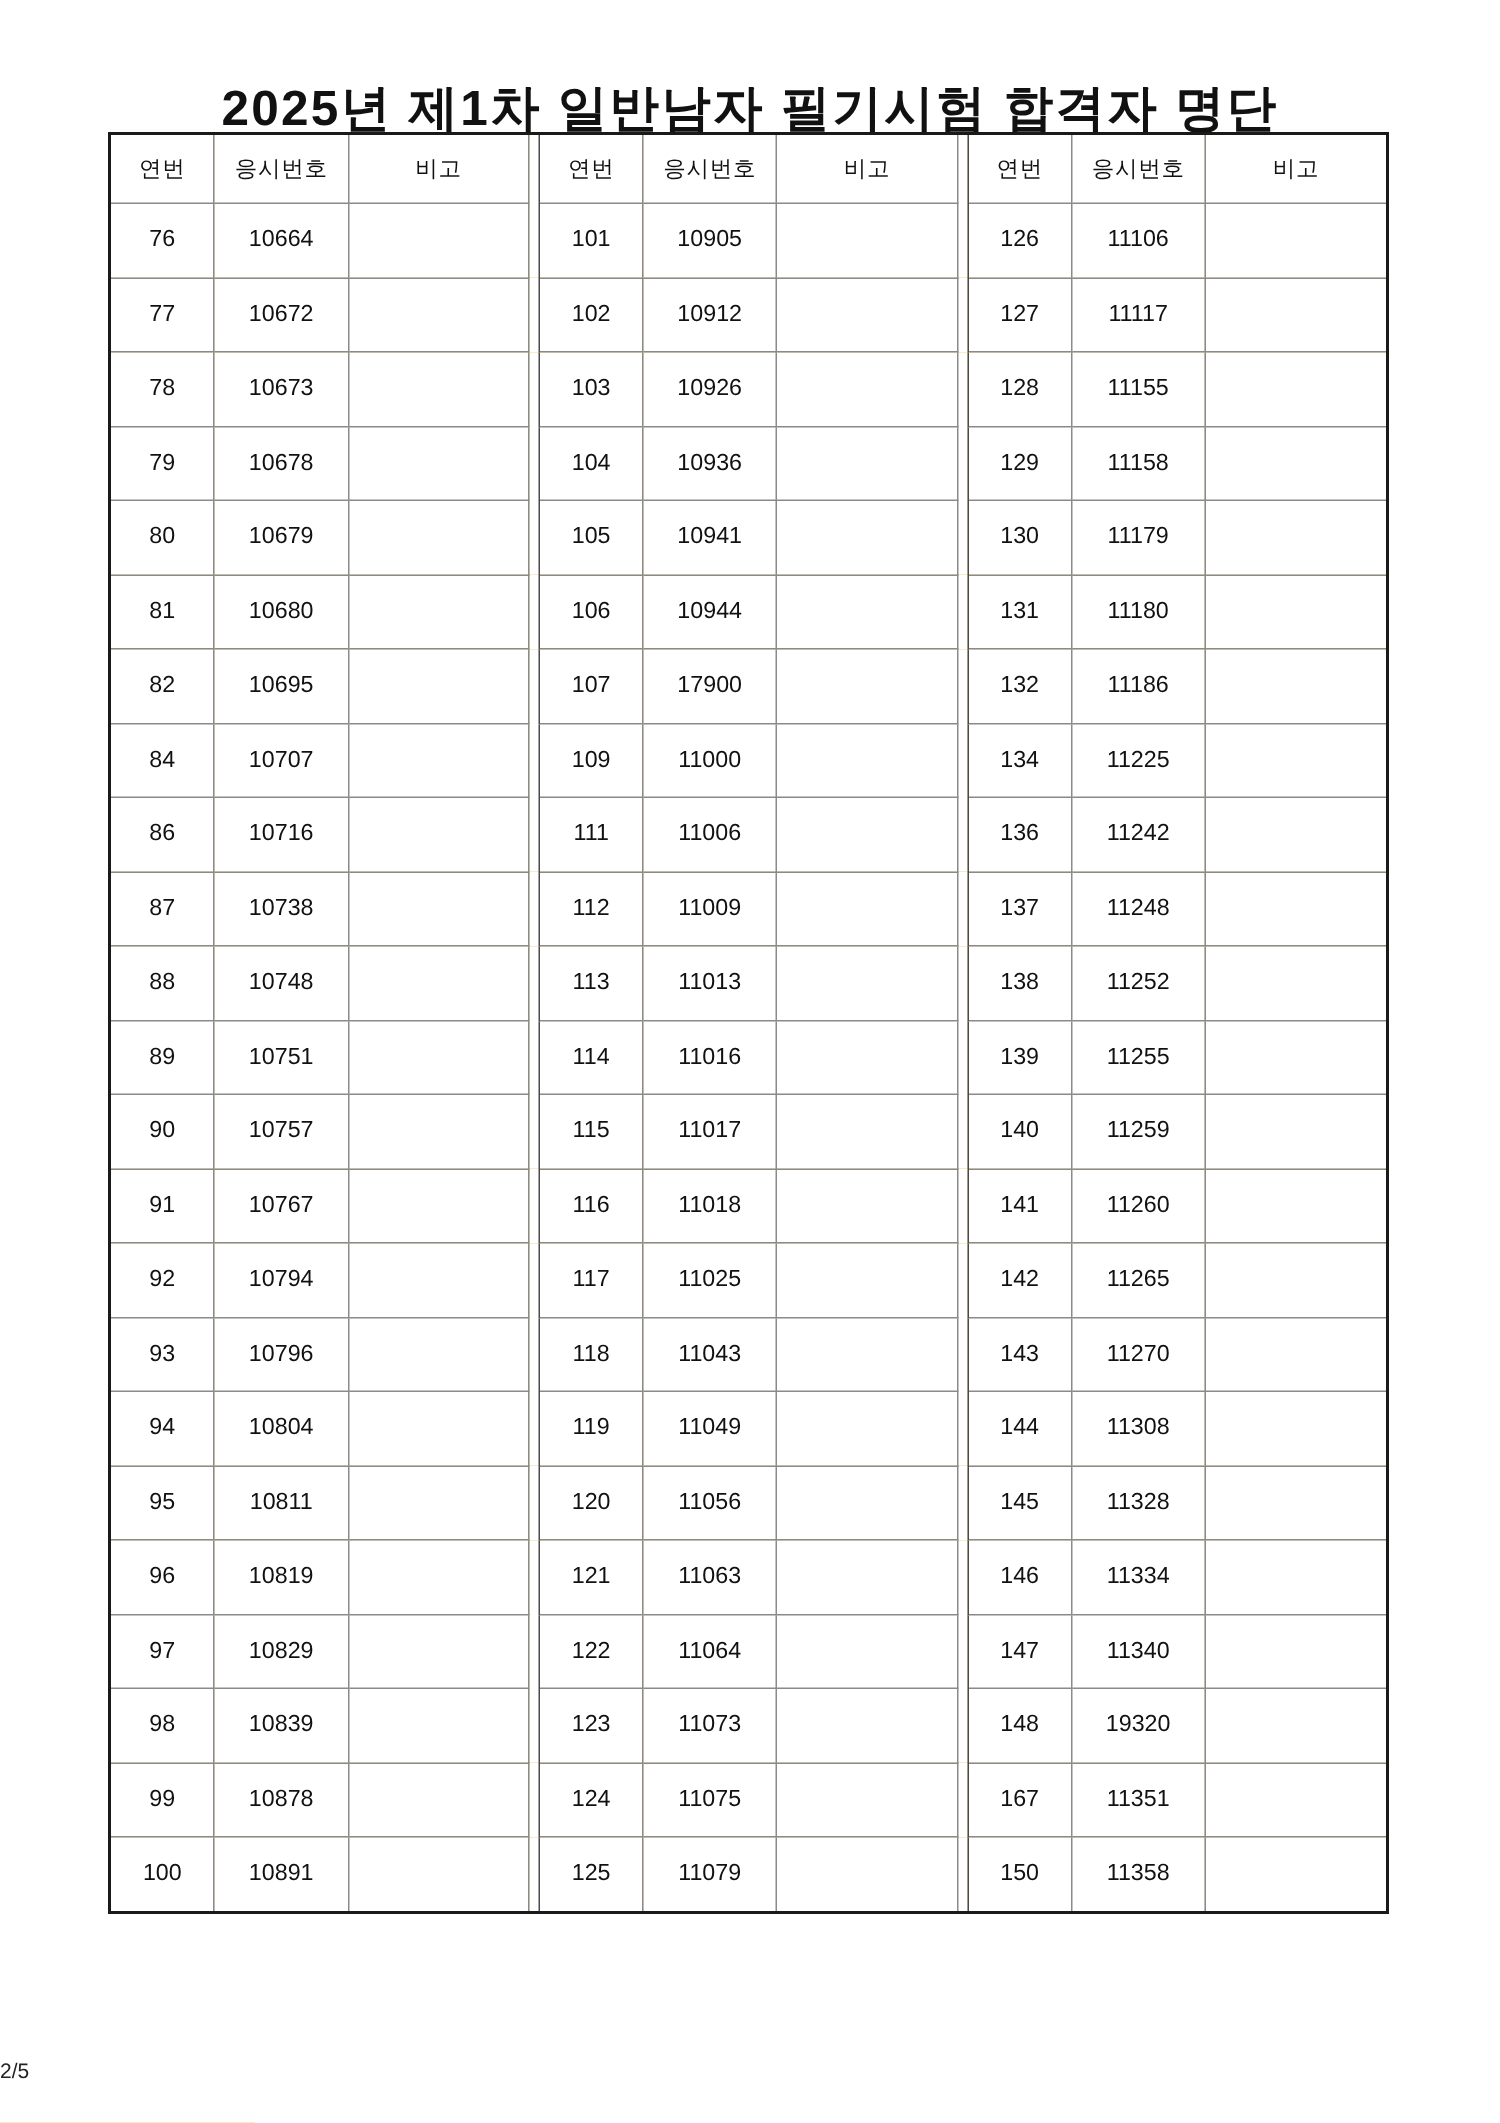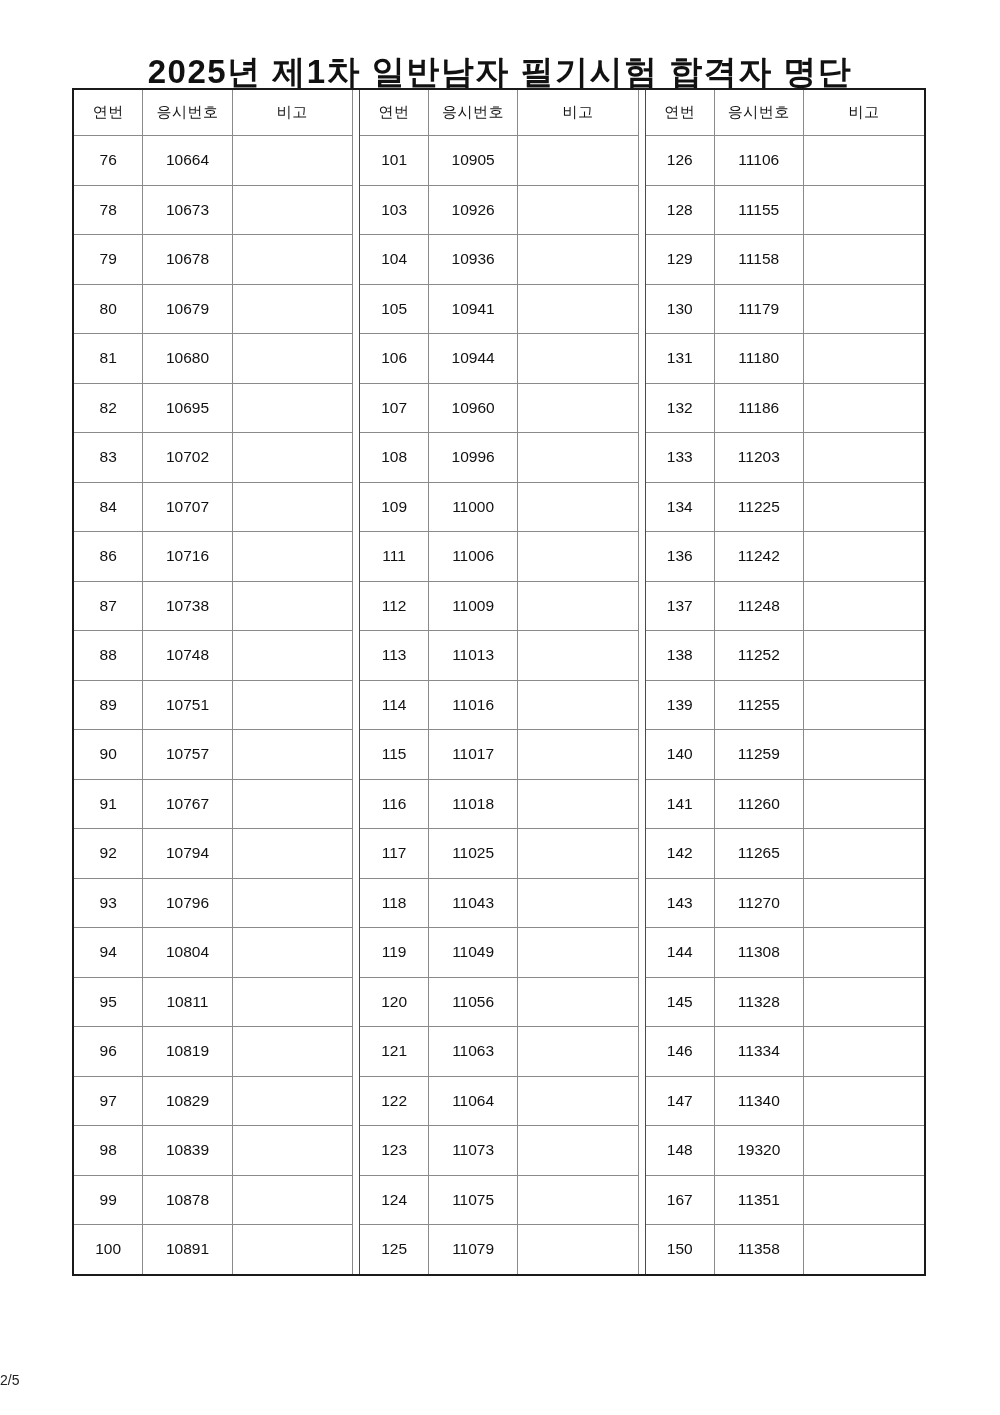--- a/index.html
+++ b/index.html
@@ -154,20 +154,33 @@
             <td class="gapcell"></td>
             <td class="cell-seq">101</td>
             <td class="cell-num">10905</td>
             <td class="cell-note"></td>
             <td class="gapcell"></td>
             <td class="cell-seq">126</td>
             <td class="cell-num">11106</td>
             <td class="cell-note"></td>
           </tr>
           <tr>
+            <td class="cell-seq">77</td>
+            <td class="cell-num">10672</td>
+            <td class="cell-note"></td>
+            <td class="gapcell"></td>
+            <td class="cell-seq">102</td>
+            <td class="cell-num">10912</td>
+            <td class="cell-note"></td>
+            <td class="gapcell"></td>
+            <td class="cell-seq">127</td>
+            <td class="cell-num">11117</td>
+            <td class="cell-note"></td>
+          </tr>
+          <tr>
             <td class="cell-seq">78</td>
             <td class="cell-num">10673</td>
             <td class="cell-note"></td>
             <td class="gapcell"></td>
             <td class="cell-seq">103</td>
             <td class="cell-num">10926</td>
             <td class="cell-note"></td>
             <td class="gapcell"></td>
             <td class="cell-seq">128</td>
             <td class="cell-num">11155</td>
@@ -211,38 +224,25 @@
             <td class="cell-seq">131</td>
             <td class="cell-num">11180</td>
             <td class="cell-note"></td>
           </tr>
           <tr>
             <td class="cell-seq">82</td>
             <td class="cell-num">10695</td>
             <td class="cell-note"></td>
             <td class="gapcell"></td>
             <td class="cell-seq">107</td>
-            <td class="cell-num">10960</td>
+            <td class="cell-num">17900</td>
             <td class="cell-note"></td>
             <td class="gapcell"></td>
             <td class="cell-seq">132</td>
             <td class="cell-num">11186</td>
-            <td class="cell-note"></td>
-          </tr>
-          <tr>
-            <td class="cell-seq">83</td>
-            <td class="cell-num">10702</td>
-            <td class="cell-note"></td>
-            <td class="gapcell"></td>
-            <td class="cell-seq">108</td>
-            <td class="cell-num">10996</td>
-            <td class="cell-note"></td>
-            <td class="gapcell"></td>
-            <td class="cell-seq">133</td>
-            <td class="cell-num">11203</td>
             <td class="cell-note"></td>
           </tr>
           <tr>
             <td class="cell-seq">84</td>
             <td class="cell-num">10707</td>
             <td class="cell-note"></td>
             <td class="gapcell"></td>
             <td class="cell-seq">109</td>
             <td class="cell-num">11000</td>
             <td class="cell-note"></td>

